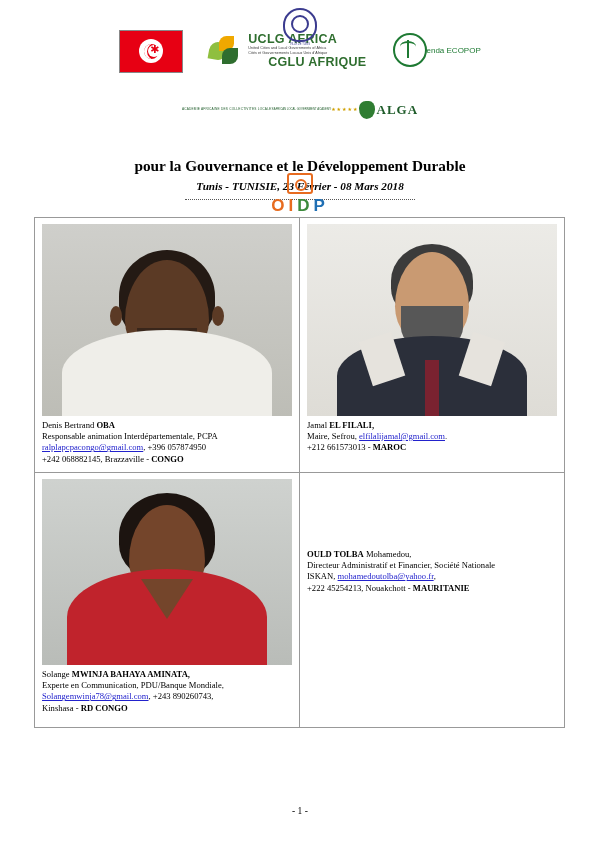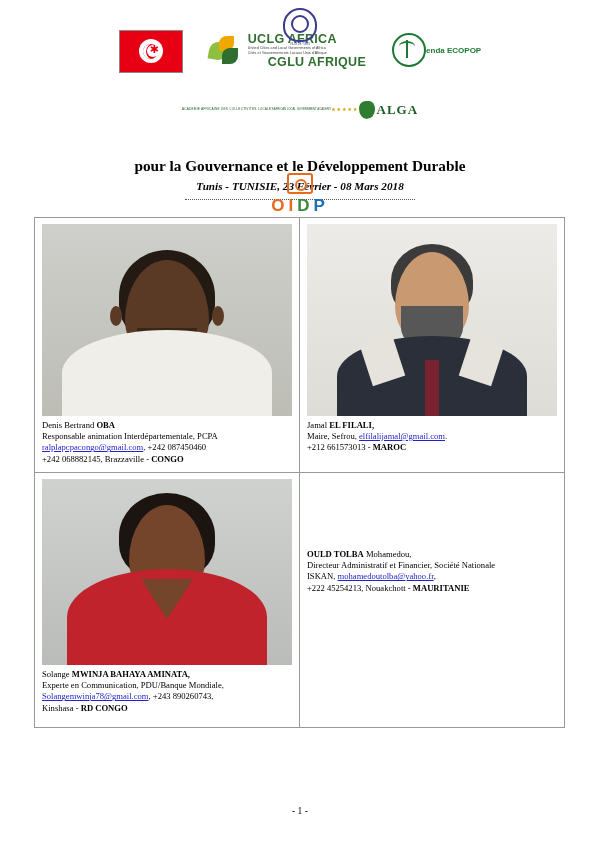--- a/index.html
+++ b/index.html
@@ -140,21 +140,21 @@
     width: 2px; height: 18px; background: #1e7a33;
   }
   .ecopop .tree::after {
     content:""; position:absolute; left: 5px; top: 6px;
     width: 16px; height: 9px;
     border-top: 2px solid #1e7a33;
     border-radius: 50% 50% 0 0;
   }
   .ecopop .lbl {
     font-family: "Liberation Sans", sans-serif;
-    font-size: 8px; font-weight: bold; color: #1e7a33;
+    font-size: 8px; font-weight: normal; color: #1e7a33;
   }
 
   
   .crest {
     width: 44px; height: 44px;
     display: flex; flex-direction: column; align-items: center;
     line-height: 1;
   }
   .crest .shield {
     width: 30px; height: 30px;
@@ -459,21 +459,21 @@
             <div class="p-hair"></div>
             <div class="ear-l"></div>
                 <div class="ear-r"></div>
             <div class="p-head"></div>
             <div class="beard"></div>
             <div class="p-shoulders"></div>
           </div>
           <div class="entry-text">
             <span>Denis Bertrand </span><span class="nm">OBA</span><br>
             <span>Responsable animation Interdépartementale, PCPA</span><br>
-            <span class="email">ralplapcpacongo@gmail.com</span><span>, +242 087450460</span><br>
+            <span class="email">ralplapcpacongo@gmail.com</span><span>, +396 057874950</span><br>
             <span>+242 068882145, Brazzaville - </span><span class="nm">CONGO</span>
           </div>
         </div>
       </td>
       <td>
         <div class="cell">
           <div class="photo ph2">
             <div class="p-bg"></div>
             <div class="p-hair"></div>
             <div class="p-head"></div>

